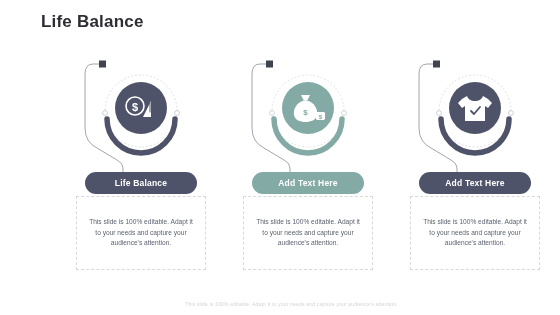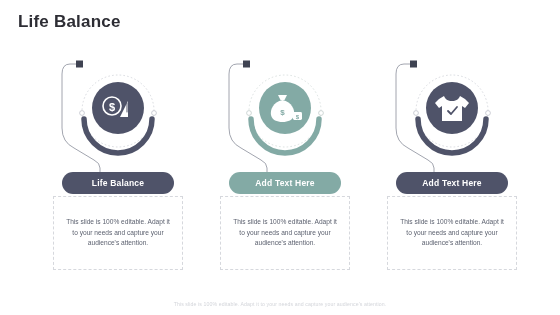--- a/index.html
+++ b/index.html
@@ -3,21 +3,21 @@
 <meta charset="utf-8">
 <style>
   html,body{margin:0;padding:0;}
   body{
     width:560px;height:315px;
     background:#ffffff;
     font-family:"Liberation Sans", sans-serif;
     overflow:hidden;
     position:relative;
   }
-  .slide{position:absolute;inset:0;}
+  .slide{position:absolute;inset:0;margin-left:23px;}
 
   
   .title{
     position:absolute;
     left:18px; top:12px;
     font-size:17px;
     font-weight:bold;
     color:#2d2d34;
     letter-spacing:0.2px;
   }

